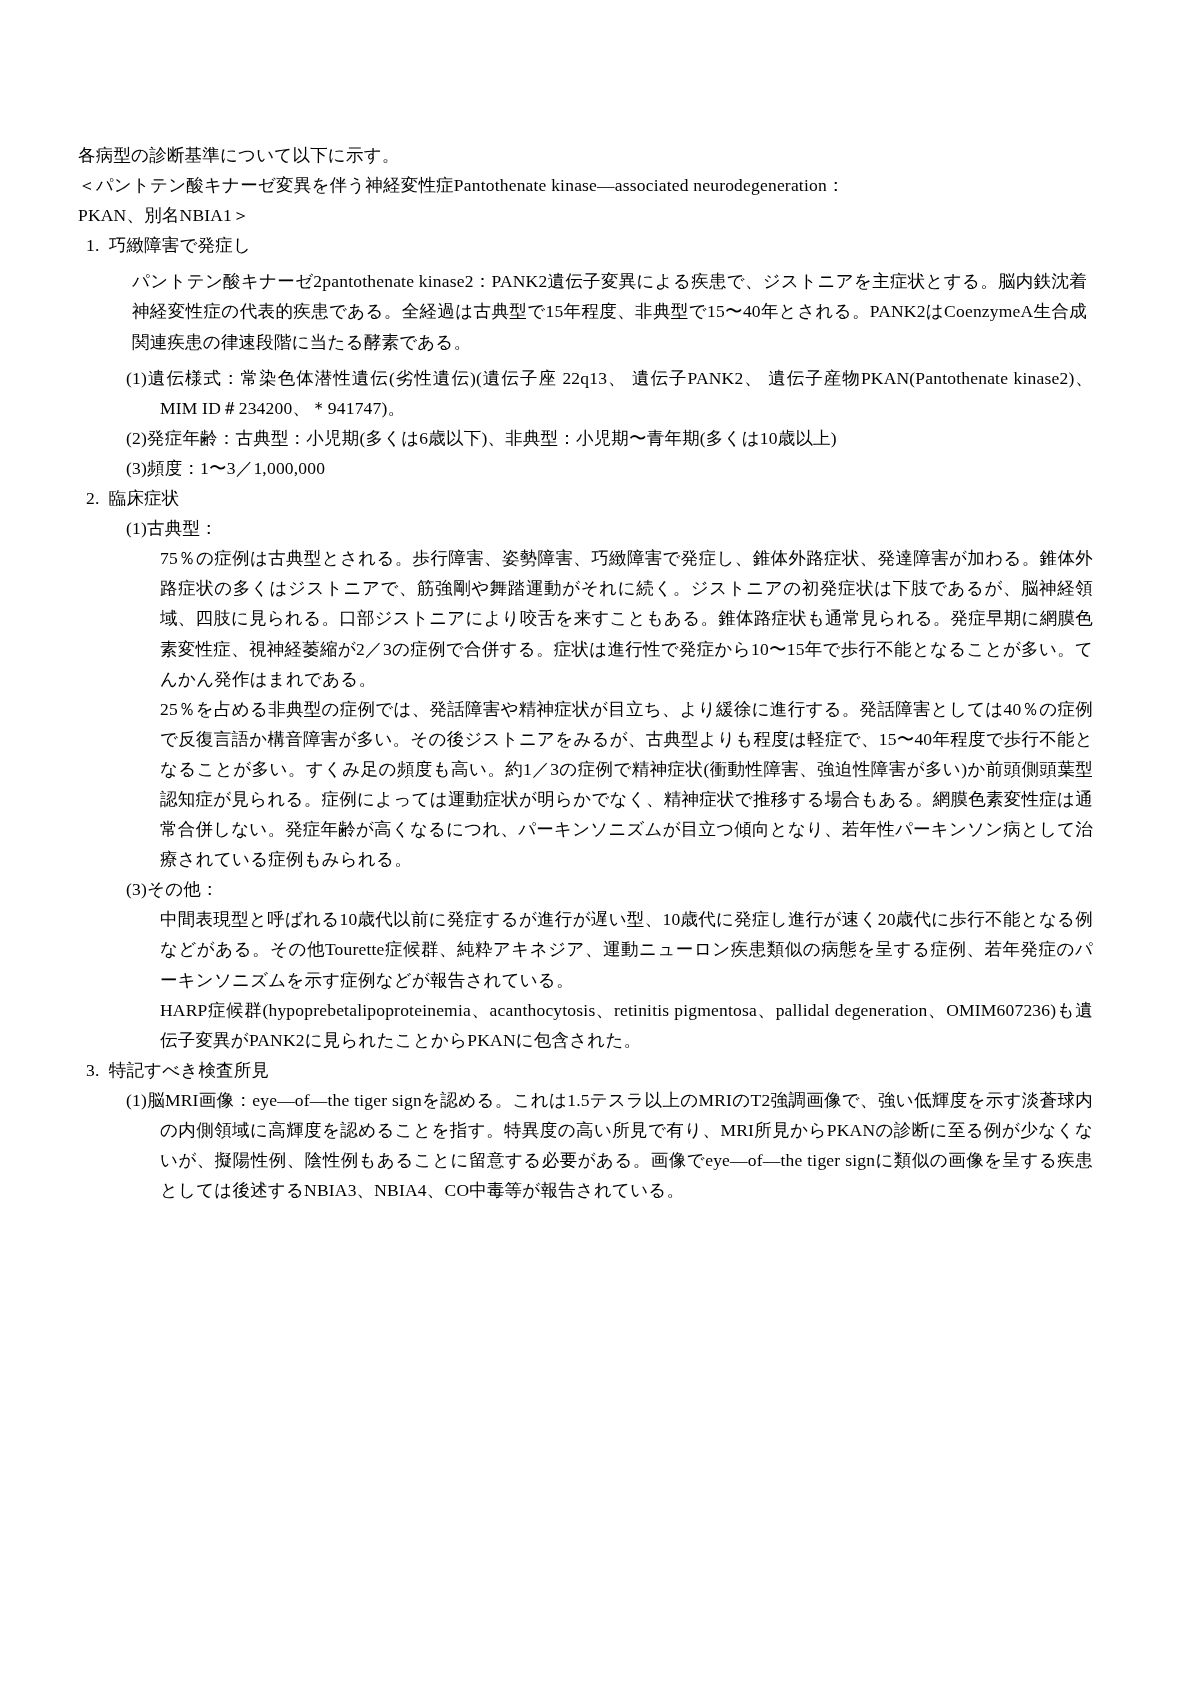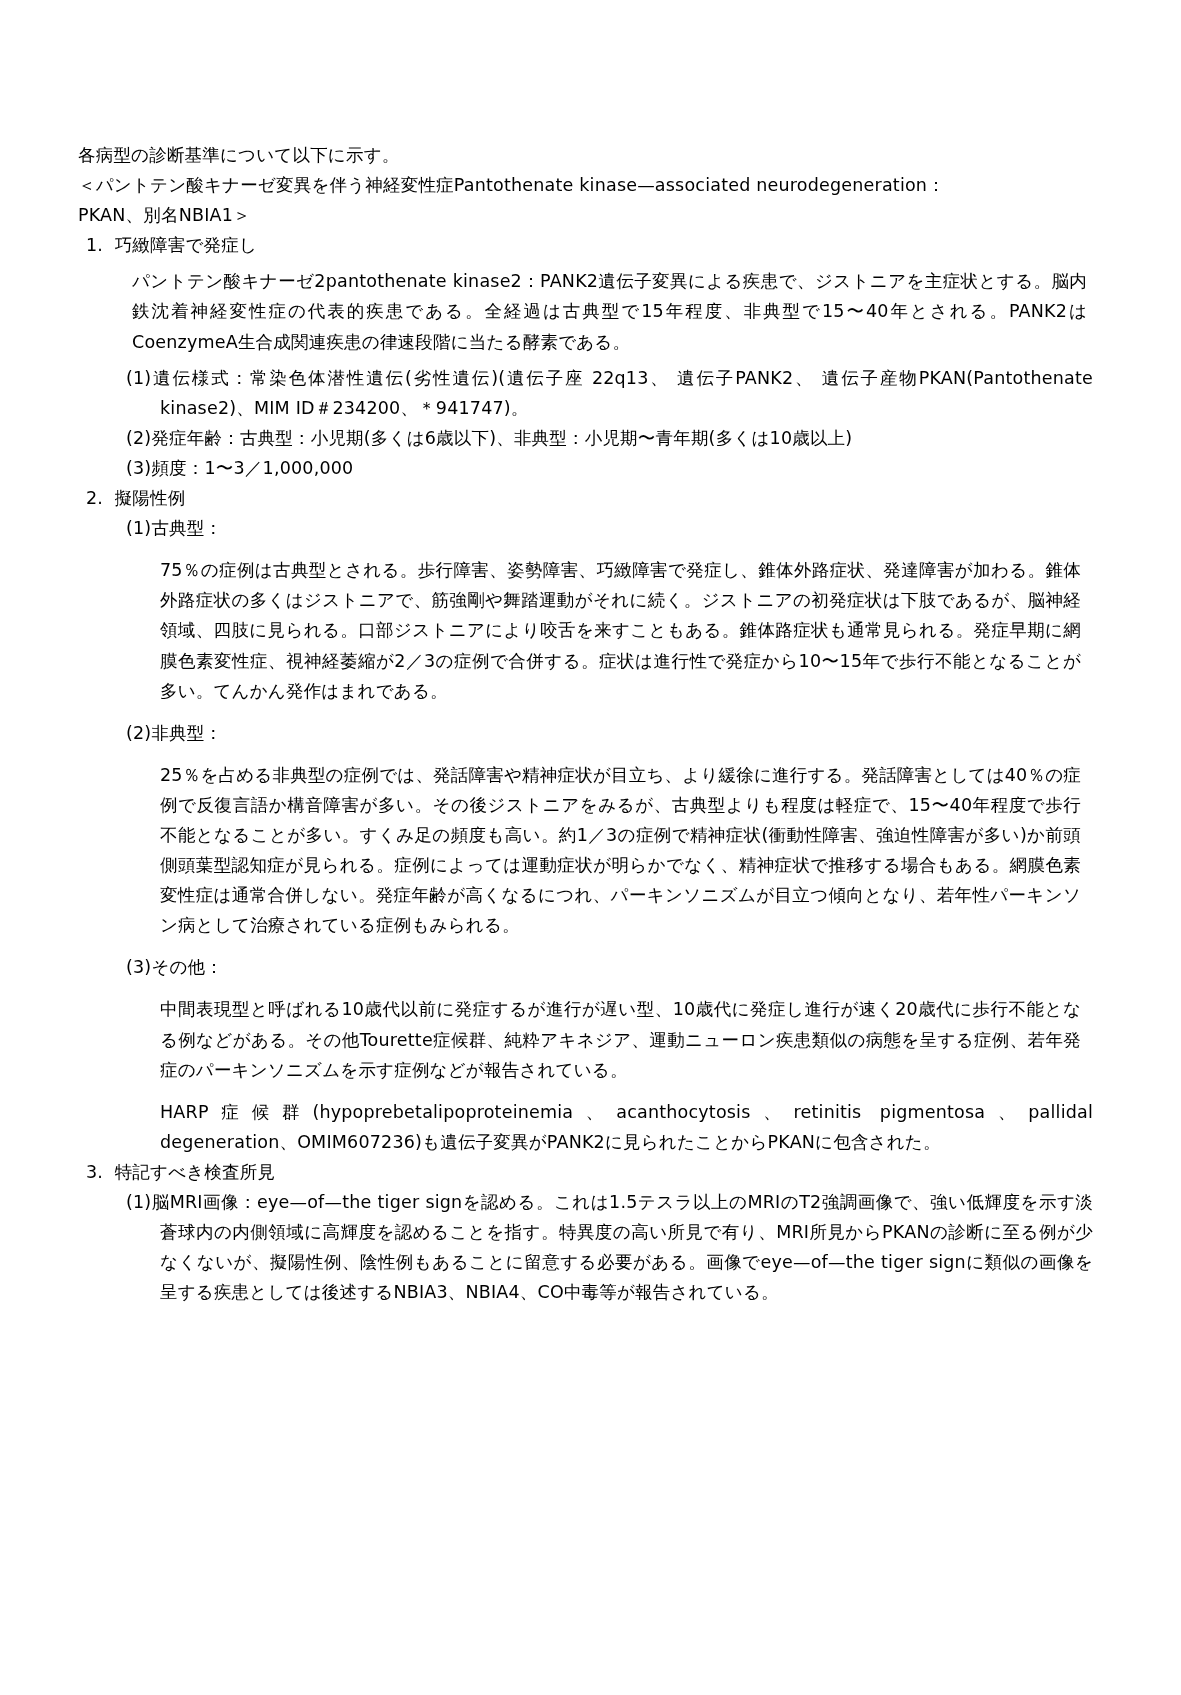--- a/index.html
+++ b/index.html
@@ -22,20 +22,21 @@
   }
   .doc {
     font-size: 17.5px;
     line-height: 1.72;
     letter-spacing: 0.2px;
   }
   .line {
     white-space: normal;
     text-align: justify;
     text-justify: inter-character;
+    font-family: Liberation Serif, serif;
   }
   
   .p0 {
     margin: 0;
     padding: 0;
   }
   
   .num-head {
     margin: 0;
     padding-left: 40px;
@@ -49,21 +50,21 @@
   }
   
   .paren {
     margin: 0;
     margin-left: 48px;
     padding-left: 34px;
     text-indent: -34px;
   }
   
   .paren-body {
-    margin: 12px;
+    margin: 0;
     margin-left: 82px;
   }
   .paren-body2 {
     margin: 0;
     margin-left: 82px;
     padding-left: 0;
   }
 </style>
 </head>
 <body>
@@ -75,26 +76,25 @@
 
     <p class="p0 line">＜パントテン酸キナーゼ変異を伴う神経変性症Pantothenate kinase—associated neurodegeneration：</p>
     <p class="p0 line">PKAN、別名NBIA1＞</p>
 
     <p class="num-head line"><span>1.</span>&nbsp;&nbsp;<span>巧緻障害で発症し</span></p>
     <p class="body-ind line">パントテン酸キナーゼ2pantothenate kinase2：PANK2遺伝子変異による疾患で、ジストニアを主症状とする。脳内鉄沈着神経変性症の代表的疾患である。全経過は古典型で15年程度、非典型で15〜40年とされる。PANK2はCoenzymeA生合成関連疾患の律速段階に当たる酵素である。</p>
     <p class="paren line"><span>(1)</span><span>遺伝様式：常染色体潜性遺伝(劣性遺伝)(遺伝子座 22q13、 遺伝子PANK2、 遺伝子産物PKAN(Pantothenate kinase2)、MIM ID＃234200、＊941747)。</span></p>
     <p class="paren line"><span>(2)</span><span>発症年齢：古典型：小児期(多くは6歳以下)、非典型：小児期〜青年期(多くは10歳以上)</span></p>
     <p class="paren line"><span>(3)</span><span>頻度：1〜3／1,000,000</span></p>
 
-    <p class="num-head line"><span>2.</span>&nbsp;&nbsp;<span>擬陽性例</span></p>
+    <p class="num-head line"><span>2.</span>&nbsp;&nbsp;<span>臨床症状</span></p>
 
     <p class="paren line"><span>(1)</span><span>古典型：</span></p>
     <p class="paren-body line">75％の症例は古典型とされる。歩行障害、姿勢障害、巧緻障害で発症し、錐体外路症状、発達障害が加わる。錐体外路症状の多くはジストニアで、筋強剛や舞踏運動がそれに続く。ジストニアの初発症状は下肢であるが、脳神経領域、四肢に見られる。口部ジストニアにより咬舌を来すこともある。錐体路症状も通常見られる。発症早期に網膜色素変性症、視神経萎縮が2／3の症例で合併する。症状は進行性で発症から10〜15年で歩行不能となることが多い。てんかん発作はまれである。</p>
 
-    <p class="paren line"><span>(2)</span><span>非典型：</span></p>
     <p class="paren-body line">25％を占める非典型の症例では、発話障害や精神症状が目立ち、より緩徐に進行する。発話障害としては40％の症例で反復言語か構音障害が多い。その後ジストニアをみるが、古典型よりも程度は軽症で、15〜40年程度で歩行不能となることが多い。すくみ足の頻度も高い。約1／3の症例で精神症状(衝動性障害、強迫性障害が多い)か前頭側頭葉型認知症が見られる。症例によっては運動症状が明らかでなく、精神症状で推移する場合もある。網膜色素変性症は通常合併しない。発症年齢が高くなるにつれ、パーキンソニズムが目立つ傾向となり、若年性パーキンソン病として治療されている症例もみられる。</p>
 
     <p class="paren line"><span>(3)</span><span>その他：</span></p>
     <p class="paren-body line">中間表現型と呼ばれる10歳代以前に発症するが進行が遅い型、10歳代に発症し進行が速く20歳代に歩行不能となる例などがある。その他Tourette症候群、純粋アキネジア、運動ニューロン疾患類似の病態を呈する症例、若年発症のパーキンソニズムを示す症例などが報告されている。</p>
     <p class="paren-body2 line">HARP症候群(hypoprebetalipoproteinemia、acanthocytosis、retinitis pigmentosa、pallidal degeneration、OMIM607236)も遺伝子変異がPANK2に見られたことからPKANに包含された。</p>
 
     <p class="num-head line"><span>3.</span>&nbsp;&nbsp;<span>特記すべき検査所見</span></p>
     <p class="paren line"><span>(1)</span><span>脳MRI画像：eye—of—the tiger signを認める。これは1.5テスラ以上のMRIのT2強調画像で、強い低輝度を示す淡蒼球内の内側領域に高輝度を認めることを指す。特異度の高い所見で有り、MRI所見からPKANの診断に至る例が少なくないが、擬陽性例、陰性例もあることに留意する必要がある。画像でeye—of—the tiger signに類似の画像を呈する疾患としては後述するNBIA3、NBIA4、CO中毒等が報告されている。</span></p>
 
   </div>

